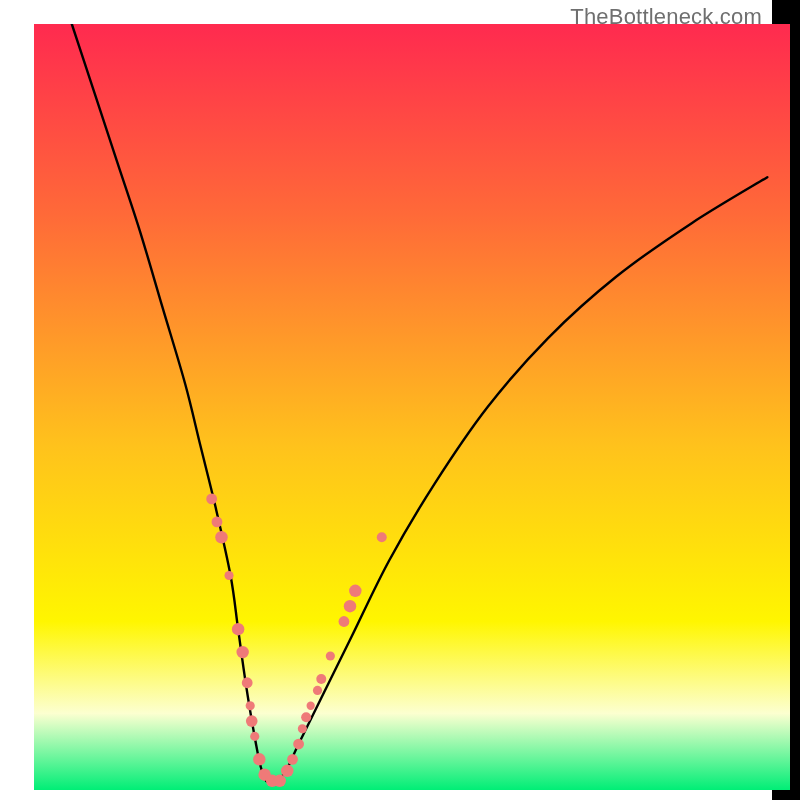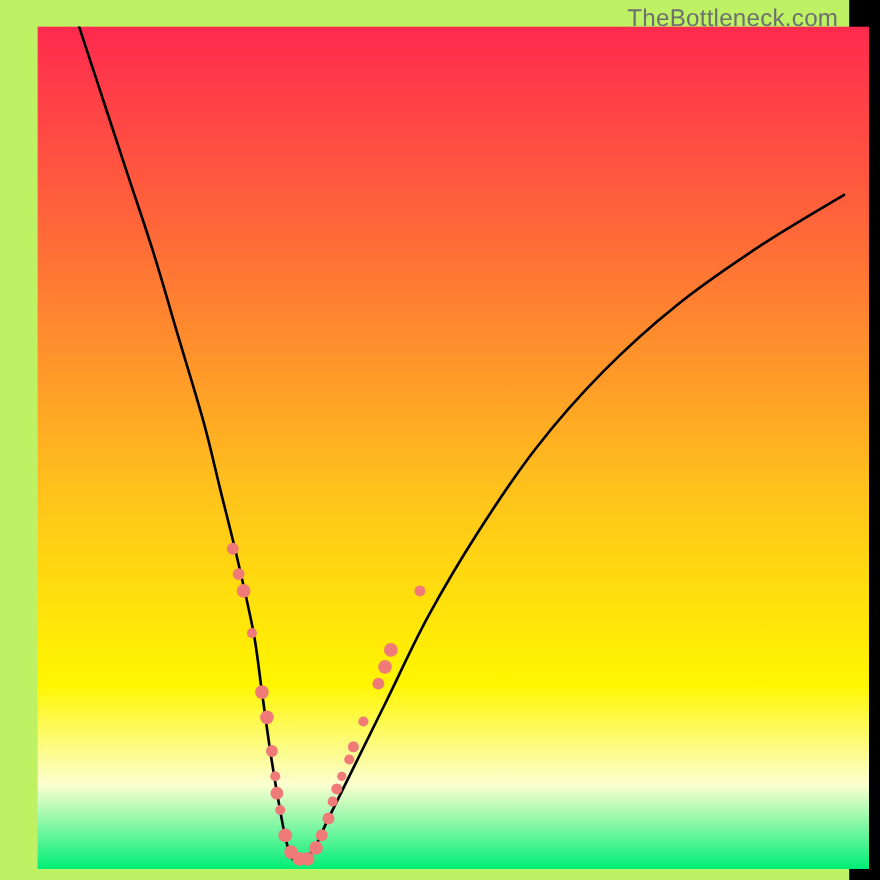--- a/index.html
+++ b/index.html
@@ -8,21 +8,21 @@
     width: 800px;
     height: 800px;
     background: #000;
     overflow: hidden;
     font-family: Arial, Helvetica, sans-serif;
   }
   .stage {
     position: relative;
     width: 772px;
     height: 800px;
-    background: #bef264;
+    background: #ffffff;
   }
   .watermark {
     position: absolute;
     top: 4px;
     right: 10px;
     color: #6f6f6f;
     font-size: 22px;
     letter-spacing: 0.2px;
     z-index: 50;
     user-select: none;

